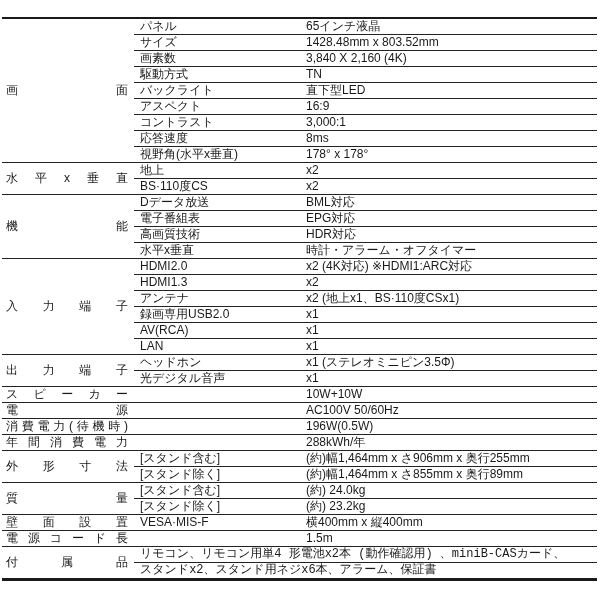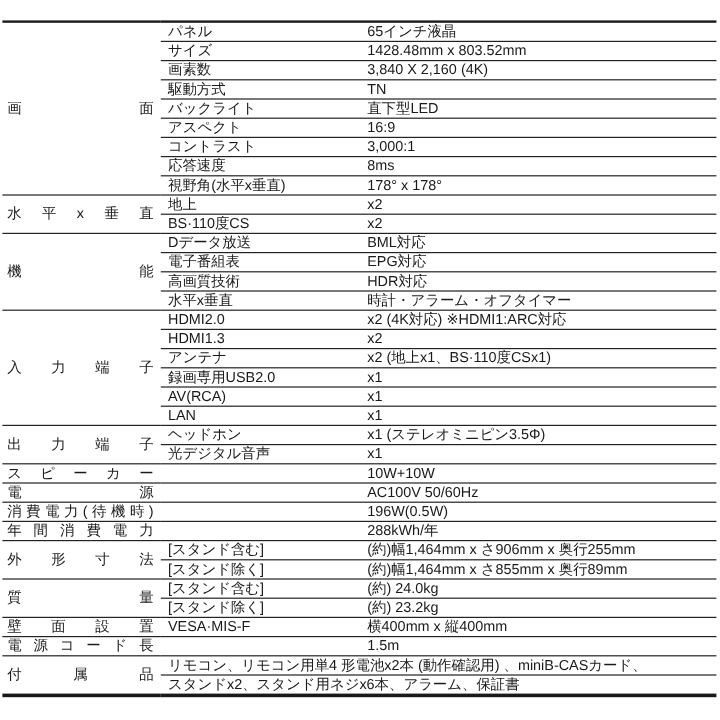--- a/index.html
+++ b/index.html
@@ -35,21 +35,21 @@
     overflow: hidden;
   }
   td.cat {
     padding: 0 6px 0 4px;
     text-align: justify;
     text-align-last: justify;
     margin-top: 28px;
   }
   td.item { padding-left: 6px; }
   td.val  { padding-left: 6px; margin-left: 15px; }
-  td.span { padding-left: 6px; }
+  td.span { padding-left: 6px; font-family: Liberation Mono, monospace; }
 </style>
 </head>
 <body>
 
 <div class="sheet">
   <table class="spec">
     <colgroup>
       <col style="width:132px">
       <col style="width:166px">
       <col>

